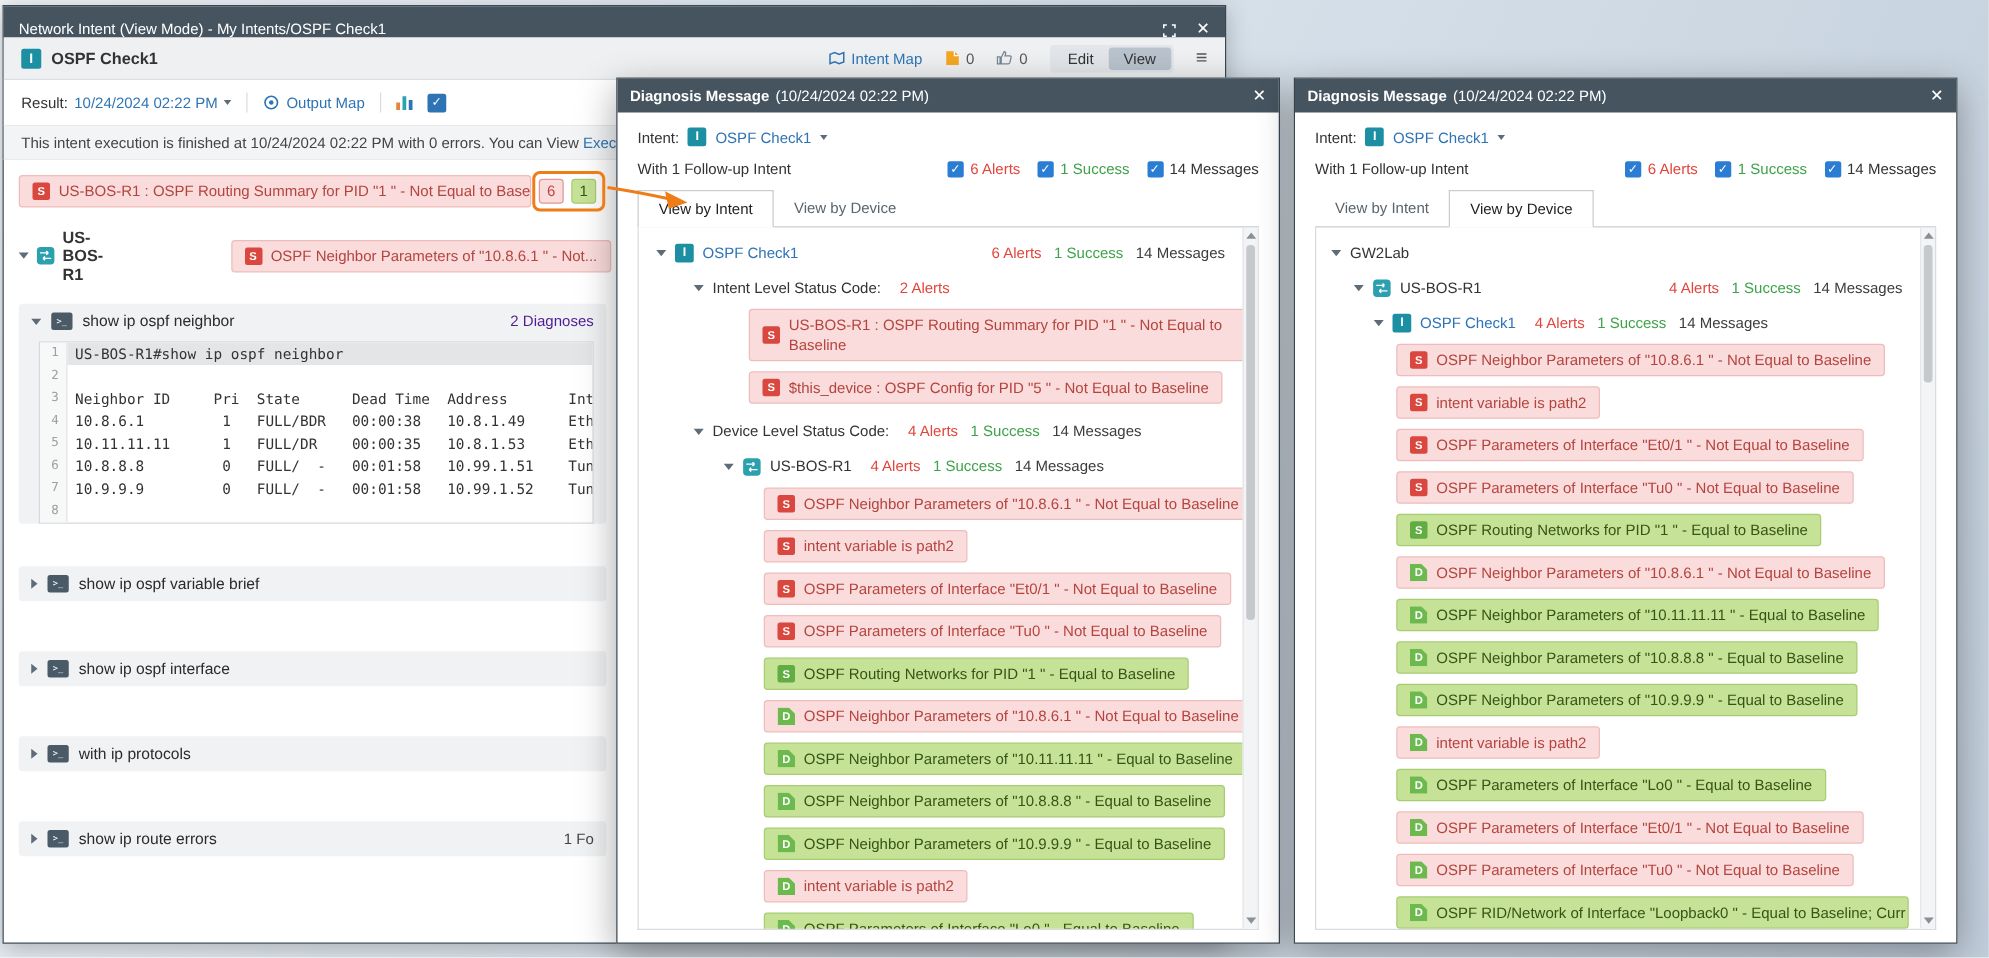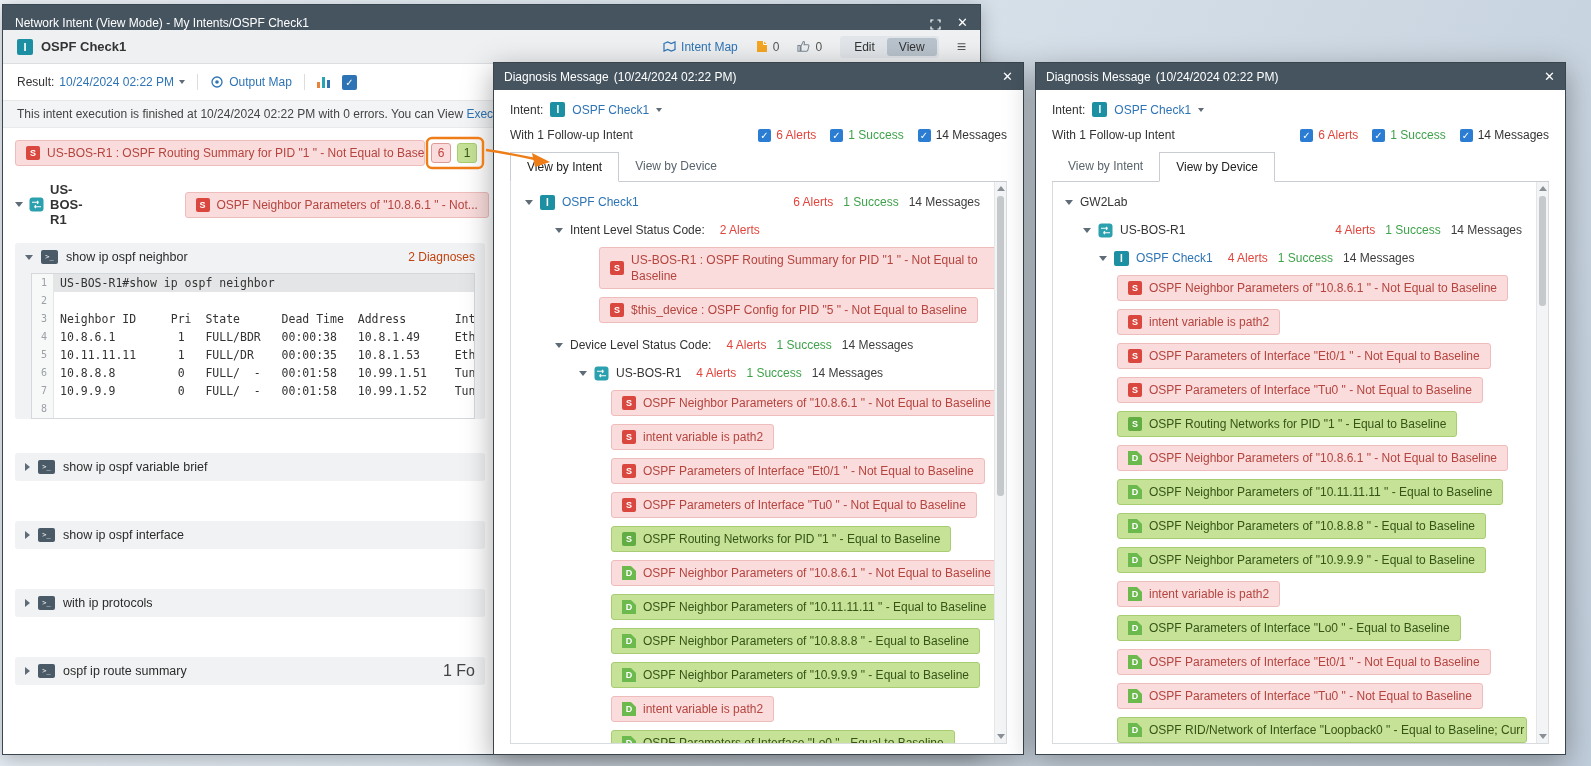--- a/index.html
+++ b/index.html
@@ -66,37 +66,37 @@
   .annot path{fill:none;stroke:#ee7d18;stroke-width:2.4}
   .annot polygon{fill:#ee7d18}
 
   .device-row{display:flex;align-items:center;margin-top:16px;gap:6px}
   .device-row .dev-name{font-weight:bold;font-size:13px;color:#333}
   .device-row .msg{margin-left:96px}
 
   .panel{background:#f1f2f4;border-radius:3px;margin-top:16px}
   .panel-hdr{height:28px;display:flex;align-items:center;gap:8px;padding:0 10px;font-size:12.5px;color:#2b2b2b}
   .cli-icon{width:17px;height:14px;background:#4a5a66;border-radius:2px;color:#fff;font-size:7px;display:flex;align-items:center;justify-content:center;font-family:"DejaVu Sans Mono",monospace;flex:0 0 auto}
-  .right-link{margin-left:auto;color:#c2410c;font-size:12px}
-  .cmd-right{margin-left:auto;color:#444;font-size:16px;white-space:nowrap}
+  .right-link{margin-left:auto;color:#4c1d95;font-size:12px}
+  .cmd-right{margin-left:auto;color:#444;font-size:12px;white-space:nowrap}
   .codeblock{margin:2px 10px 12px 16px;background:#fff;border:1px solid #d6d9db;overflow:hidden}
   .code-line{display:flex;font-family:"DejaVu Sans Mono",monospace;font-size:11.5px;line-height:18px;white-space:pre}
   .code-line .ln{flex:0 0 22px;text-align:right;padding-right:6px;color:#9aa0a5;background:#f7f8f8;border-right:1px solid #e3e5e7;font-size:10px}
   .code-line .lt{padding-left:6px;flex:1;overflow:hidden}
   .code-line.sel .lt{background:#e4e5e6}
   .cmds .panel{margin-top:40px}
   .cmds .panel:first-child{margin-top:34px}
 
   
   .dialog{position:absolute;top:62px;height:693px;background:#fff;border:1px solid #39444d;
           box-shadow:0 8px 28px rgba(0,0,0,.35);display:flex;flex-direction:column}
   #dlg1{left:493px;width:531px;z-index:10}
   #dlg2{left:1035px;width:531px;z-index:20}
   .dlg-hdr{height:27px;background:#45545f;color:#fff;display:flex;align-items:center;padding:0 10px;font-size:12px;flex:0 0 auto}
-  .dlg-hdr .t{font-weight:normal}
+  .dlg-hdr .t{font-weight:bold}
   .dlg-hdr .time{margin-left:5px}
   .dlg-close{margin-left:auto;font-size:13px;cursor:pointer}
   .dlg-body{flex:1;padding:12px 16px 10px;display:flex;flex-direction:column;min-height:0}
   .row-intent{display:flex;align-items:center;gap:7px;font-size:12px;color:#333;margin-bottom:11px}
   .row-intent .iname{color:#2e74b5}
   .row-follow{display:flex;align-items:center;font-size:12px;color:#333;margin-bottom:10px}
   .filters{margin-left:auto;display:flex;gap:14px;align-items:center}
   .filter{display:flex;align-items:center;gap:5px;font-size:12px}
   .cb{width:13px;height:13px;background:#2b7cd3;border-radius:2px;position:relative;flex:0 0 auto}
   .cb::after{content:"\2713";color:#fff;font-size:10px;position:absolute;left:2px;top:0;line-height:13px}
@@ -287,21 +287,21 @@
           <span class="tri-r"></span>
           <span class="cli-icon">&gt;_</span>
           <span>with ip protocols</span>
           <span class="cmd-right"></span>
         </div>
       </div>
         <div class="panel">
         <div class="panel-hdr">
           <span class="tri-r"></span>
           <span class="cli-icon">&gt;_</span>
-          <span>ospf ip route summary</span>
+          <span>show ip route errors</span>
           <span class="cmd-right">1 Fo</span>
         </div>
       </div>
       </div>
   </div>
 </div>
 
 <div class="dialog" id="dlg1">
   <div class="dlg-hdr">
     <span class="t">Diagnosis Message</span>

